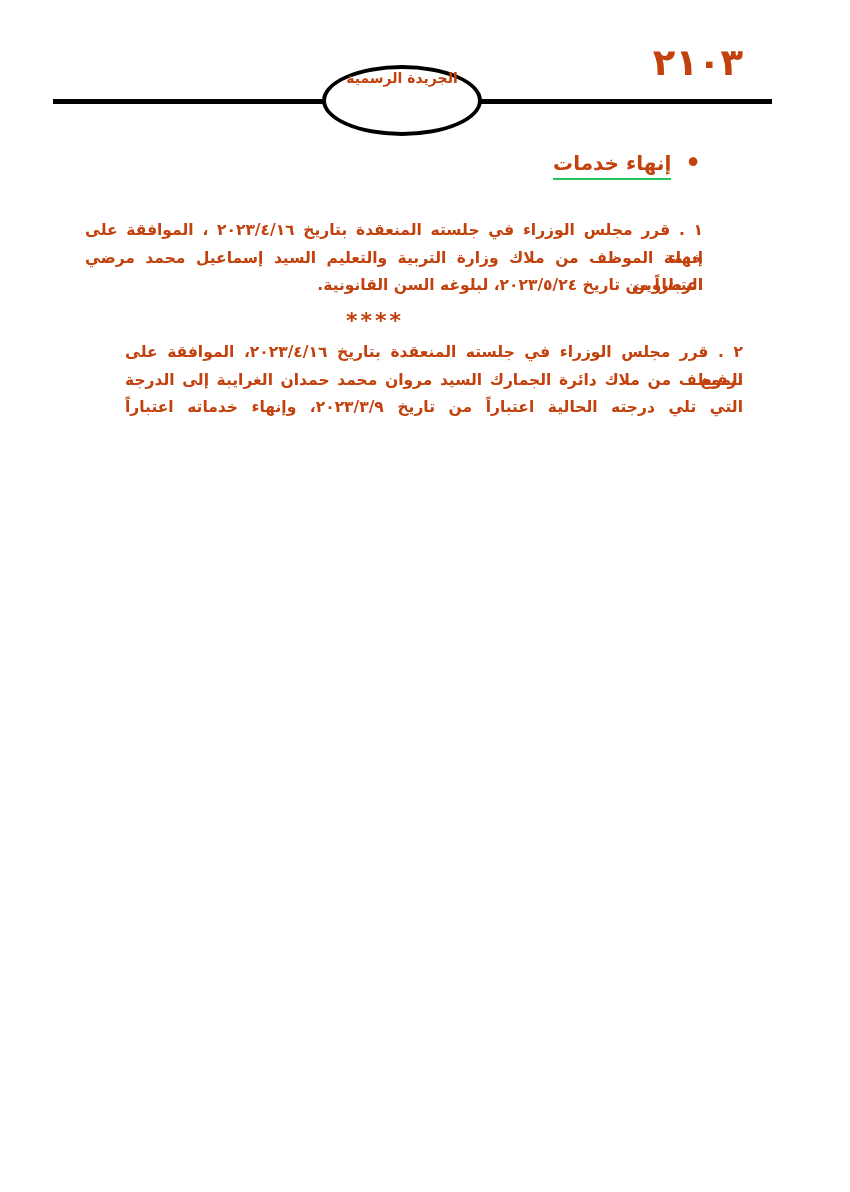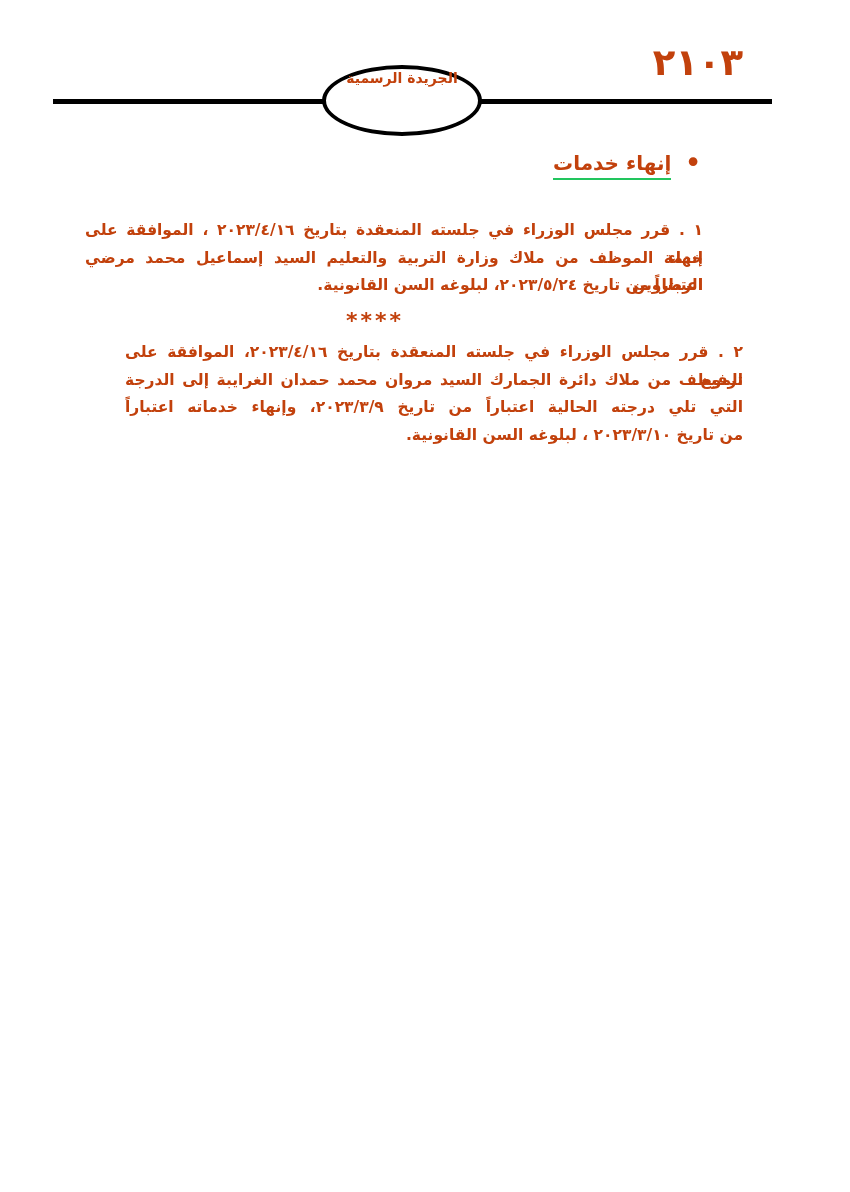--- a/index.html
+++ b/index.html
@@ -140,16 +140,15 @@
     <div class="decision-line">خدمة الموظف من ملاك وزارة التربية والتعليم السيد إسماعيل محمد مرضي الرضاوين</div>
     <div class="decision-line final">اعتباراً من تاريخ ٢٠٢٣/٥/٢٤، لبلوغه السن القانونية.</div>
   </div>
 
   <div class="stars-separator">****</div>
 
   <div class="decision" id="decision-2">
     <div class="decision-line">٢ . قرر مجلس الوزراء في جلسته المنعقدة بتاريخ ٢٠٢٣/٤/١٦، الموافقة على ترفيع</div>
     <div class="decision-line">الموظف من ملاك دائرة الجمارك السيد مروان محمد حمدان الغرايبة إلى الدرجة</div>
     <div class="decision-line">التي تلي درجته الحالية اعتباراً من تاريخ ٢٠٢٣/٣/٩، وإنهاء خدماته اعتباراً</div>
-    <div class="decision-line final">من تاريخ ٢٠٢٣/٣/١٠ ، لبلوغه السن القانونية.</div>
   </div>
 
 </div>
 
 </body></html>

